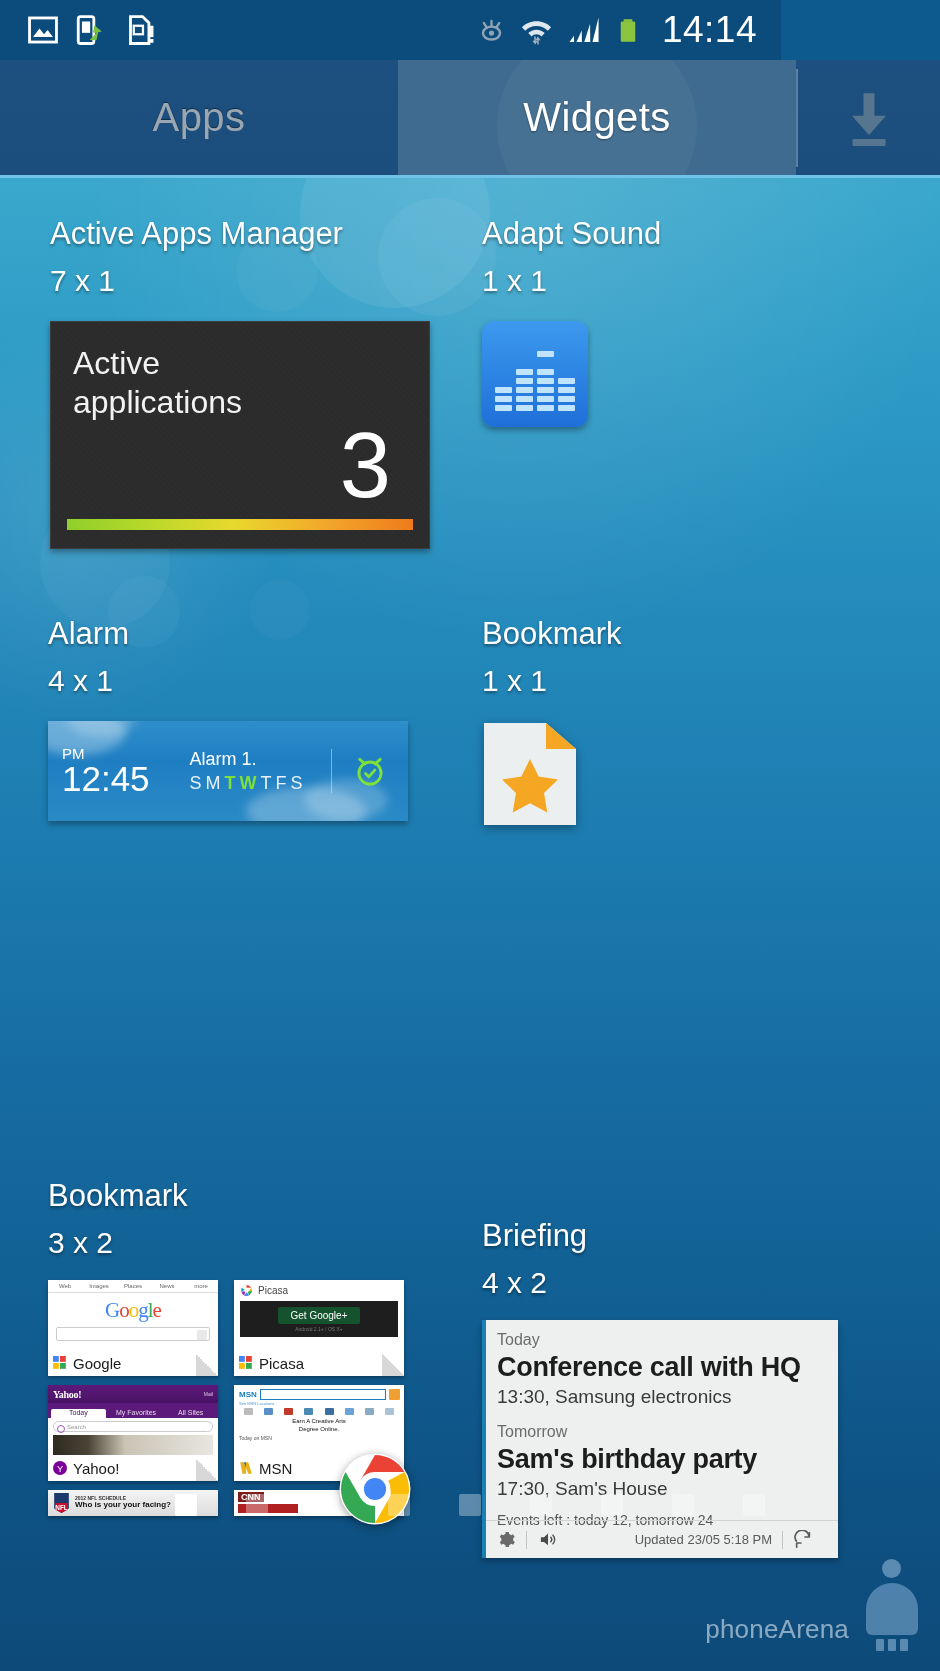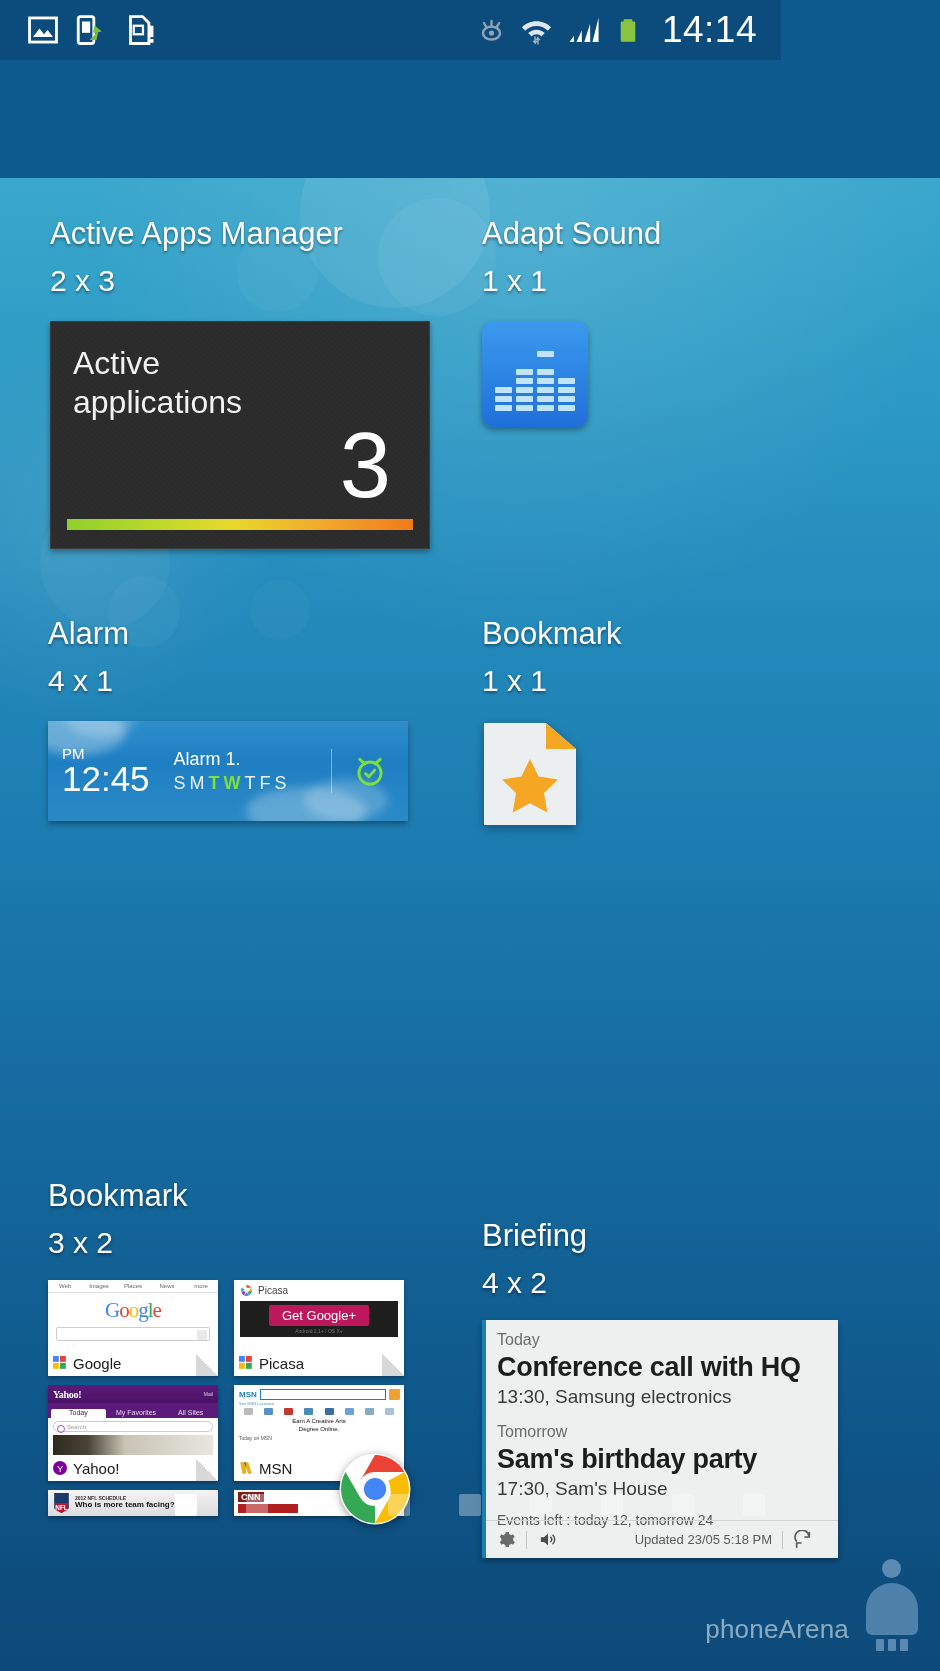--- a/index.html
+++ b/index.html
@@ -122,21 +122,21 @@
     margin-top:25px; width:360px; height:100px;
     background:linear-gradient(to bottom,#2f8ecb 0%,#1e7ec2 40%,#2a8ac6 100%);
     box-shadow:0 3px 6px rgba(0,0,0,0.35);
     position:relative; overflow:hidden;
     display:flex; align-items:center;
   }
   .cloud{ position:absolute; border-radius:50%; background:rgba(255,255,255,0.30); filter:blur(5px); }
   .alarm-inner{ position:relative; z-index:3; display:flex; align-items:center; width:100%; padding:0 14px; }
   .al-pm{ color:#ffffff; font-size:15px; line-height:1; margin-bottom:1px; }
   .al-time{ color:#ffffff; font-size:35px; line-height:0.95; font-weight:400; }
-  .al-mid{ margin-left:24px; }
+  .al-mid{ margin-left:40px; }
   .al-name{ color:#ffffff; font-size:18px; line-height:1.25; }
   .al-days{ font-size:18px; letter-spacing:4px; margin-top:3px; }
   .al-days span{ color:#e8f2f8; }
   .al-days span.on{ color:#7ee03a; font-weight:bold; }
   .al-sep{ width:1px; height:44px; background:rgba(255,255,255,0.42); margin-left:auto; }
   .al-clock{ margin-left:20px; margin-right:6px; }
 
   
   .bm-icon{
     margin-top:25px; width:96px; height:106px; position:relative;
@@ -171,21 +171,21 @@
   .gg-tabs{ display:flex; height:13px; font-size:6px; color:#666; border-bottom:1px solid #ddd; align-items:center;}
   .gg-tabs div{ flex:1; text-align:center; }
   .gg-logo{ text-align:center; margin-top:5px; font-size:21px; letter-spacing:-1px; font-family:"Liberation Serif", serif;}
   .gg-logo .b{color:#4285F4}.gg-logo .r{color:#EA4335}.gg-logo .y{color:#FBBC05}.gg-logo .g{color:#34A853}
   .gg-search{ margin:4px 8px 0; height:14px; border:1px solid #ccc; border-radius:2px; position:relative; background:#fff;}
   .gg-search i{ position:absolute; right:2px; top:2px; width:10px; height:10px; background:#e9e9e9; border-radius:1px;}
 
   
   .pc-head{ display:flex; align-items:center; gap:5px; padding:4px 0 2px 6px; }
   .pc-body{ margin:2px 6px 0; height:36px; background:#1e1e1e; display:flex; align-items:center; justify-content:center; flex-direction:column;}
-  .pc-btn{ background:#be185d; color:#fff; font-size:13px; padding:3px 13px; border-radius:2px;}
+  .pc-btn{ background:#14532d; color:#fff; font-size:10px; padding:3px 13px; border-radius:2px;}
   .pc-sub{ color:#777; font-size:5px; margin-top:2px;}
 
   
   .yh-head{ background:linear-gradient(to bottom,#5c1a7a,#4a1266); height:18px; display:flex; align-items:center; justify-content:space-between; padding:0 5px;}
   .yh-logo{ color:#fff; font-size:10px; font-weight:bold; font-family:"Liberation Serif",serif; letter-spacing:-0.3px;}
   .yh-mail{ color:#ddc7e8; font-size:5px;}
   .yh-tabs{ background:#5c1a7a; height:15px; display:flex; align-items:flex-end; }
   .yh-tabs div{ flex:1; text-align:center; font-size:7px; color:#e6d8ee; padding-bottom:2px;}
   .yh-tabs div.act{ background:#fff; color:#3d1055; border-radius:2px 2px 0 0; margin:0 3px;}
   .yh-search{ margin:3px 5px 0; height:11px; border:1px solid #ccc; border-radius:6px; font-size:6px; color:#999; padding-left:13px; line-height:11px; position:relative;}
@@ -293,35 +293,50 @@
         <path d="M18.7 20.5h4.3V3.2z" fill="#ffffff"></path>
       </svg>
       <svg class="sb-icon" width="30" height="30" viewBox="0 0 24 24">
         <rect x="8.5" y="3.4" width="7" height="2" fill="#8bc53f"></rect>
         <rect x="6.2" y="5.2" width="11.6" height="16.2" rx="1" fill="#8bc53f"></rect>
       </svg>
       <div class="sb-clock">14:14</div>
     </div>
   </div>
 
+  <div class="tabbar">
+    <div class="tab tab-apps">
+      <span class="tab-label">Apps</span>
+    </div>
+    <div class="tab tab-widgets">
+      <span class="tab-label">Widgets</span>
+    </div>
+    <div class="tab-divider"></div>
+    <div class="tab-download">
+      <svg width="66" height="70" viewBox="0 0 24 24">
+        <path d="M10 3h4v8.2h4.2L12 18.2 5.8 11.2H10z" fill="#56758f"></path>
+        <rect x="6" y="19.6" width="12" height="2.6" rx="0.5" fill="#56758f"></rect>
+      </svg>
+    </div>
+  </div>
 
   <div class="wallpaper">
     <div class="bokeh" style="left:300px;top:-60px;width:190px;height:190px;"></div>
     <div class="bokeh" style="left:378px;top:20px;width:118px;height:118px;opacity:0.7;"></div>
     <div class="bokeh" style="left:236px;top:52px;width:82px;height:82px;opacity:0.5;"></div>
     <div class="bokeh" style="left:40px;top:320px;width:130px;height:130px;opacity:0.55;"></div>
     <div class="bokeh" style="left:108px;top:398px;width:72px;height:72px;opacity:0.5;"></div>
     <div class="bokeh" style="left:250px;top:402px;width:60px;height:60px;opacity:0.4;"></div>
   </div>
 
   <div class="grid">
 
     <div class="wcell" style="left:50px;top:40px;">
       <div class="wtitle">Active Apps Manager</div>
-      <div class="wsize">2 x 3</div>
+      <div class="wsize">7 x 1</div>
       <div class="aam-prev">
         <div class="aam-txt">
           <div>Active</div>
           <div>applications</div>
         </div>
         <div class="aam-num">3</div>
         <div class="aam-bar"></div>
       </div>
     </div>
 
@@ -513,21 +528,21 @@
 
           <div class="bms-card short">
             <div class="nfl-in">
               <svg width="19" height="22" viewBox="0 0 20 24">
                   <path d="M2 1h16v17l-8 5-8-5z" fill="#1b3a6b"></path>
                   <path d="M3 12h14v7l-7 4-7-4z" fill="#c8102e"></path>
                   <text x="10" y="20" font-size="7" fill="#fff" text-anchor="middle" font-family="Liberation Sans" font-weight="bold">NFL</text>
                 </svg>
               <div>
                 <div class="nfl-t1">2012 NFL SCHEDULE</div>
-                <div class="nfl-t2">Who is more team facing?</div>
+                <div class="nfl-t2">Who is your your facing?</div>
               </div>
             </div>
           </div>
 
           <div class="bms-card short">
             <div class="cnn-in">
               <div class="cnn-logo">CNN</div>
               <div class="cnn-bar"></div>
             </div>
           </div>

